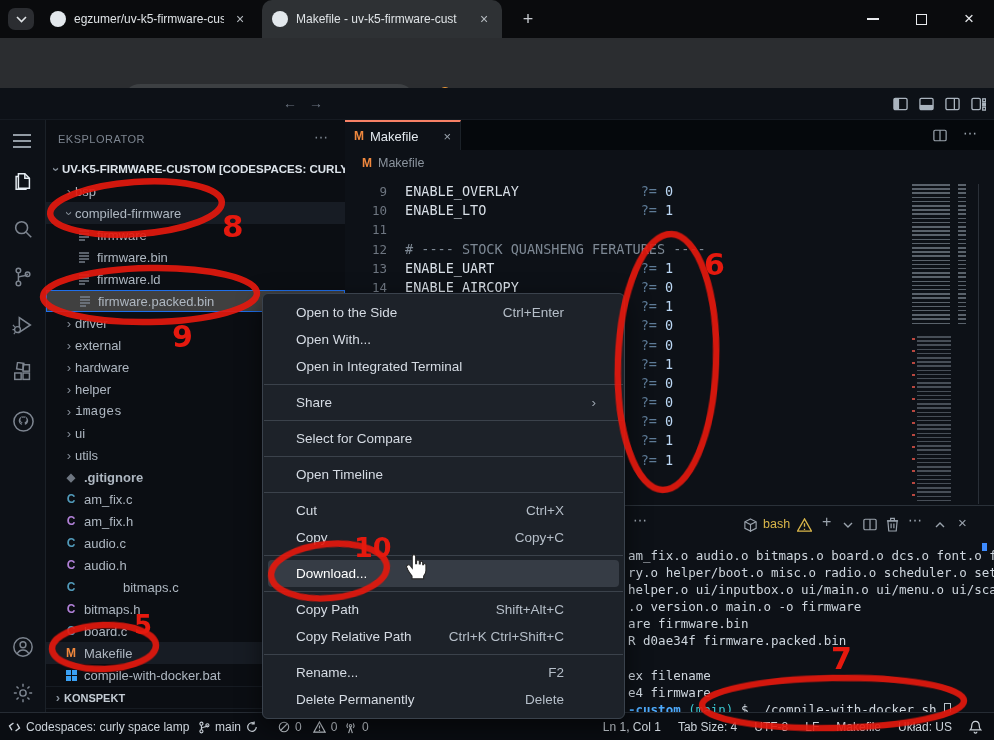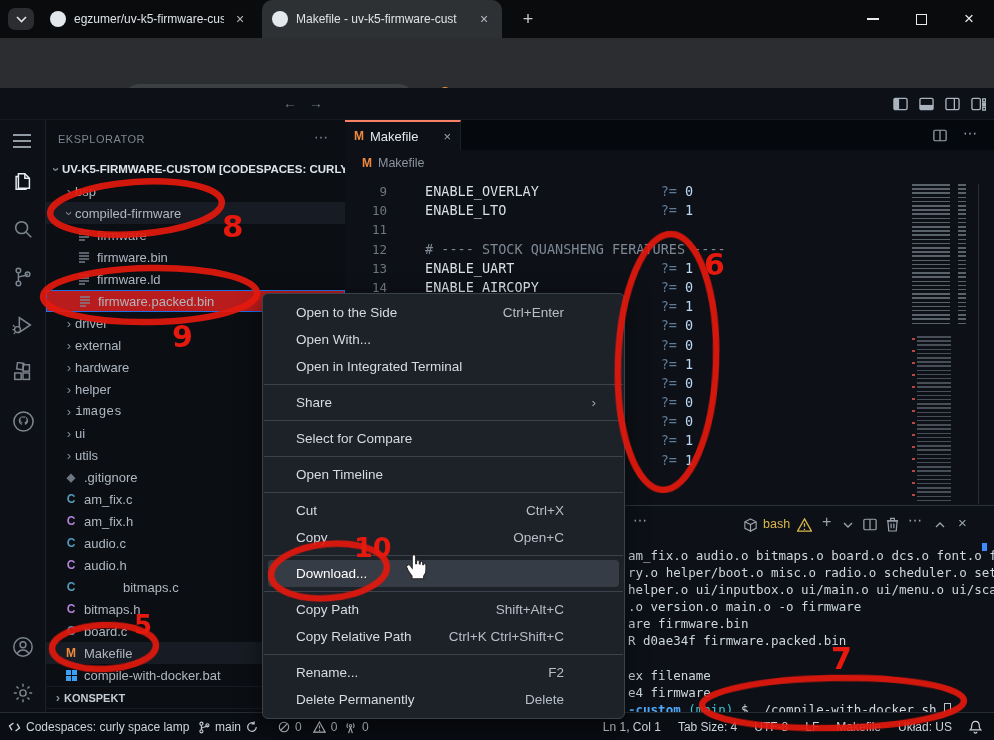--- a/index.html
+++ b/index.html
@@ -49,40 +49,40 @@
   .aico { position:absolute; left:12px; }
   .aico.active:before { content:""; position:absolute; left:-12px; top:-6px; width:2px; height:34px; background:#f78166; }
 
   
   #sidebar { position:absolute; left:46px; top:120px; width:299px; height:592px; background:#0b0e13; overflow:hidden; }
   #expl-title { position:absolute; left:12px; top:13px; font-size:11px; letter-spacing:.5px; color:#7d8590; }
   #tree { position:absolute; left:0; top:38px; width:299px; }
   .trow { height:22px; display:flex; align-items:center; font-size:13px; color:#aeb7c1; white-space:nowrap; }
   .trow.root { font-size:11.5px; font-weight:bold; color:#dce3ea; }
   .trow.hov { background:#171c24; }
-  .trow.sel { background:#b91c1c; border:1px solid #1f6feb; }
+  .trow.sel { background:#404040; border:1px solid #1f6feb; }
   .chev { color:#848d97; font-size:13px; width:12px; flex:none; text-align:center; }
   .chev.open { transform:rotate(90deg); }
   .ticon { width:16px; flex:none; display:flex; justify-content:center; margin-right:5px; font-weight:bold; }
   .sectionrow { height:22px; display:flex; align-items:center; font-size:11px; font-weight:bold; color:#c4ccd4;
                 border-top:1px solid #161b22; }
 
   
   #editor { position:absolute; left:345px; top:120px; width:649px; height:385px; background:#0d1117; }
   #tabstrip { position:absolute; left:0; top:0; width:649px; height:30px; background:#05080c; }
   #etab { position:absolute; left:0; top:0; height:30px; width:116px; background:#0d1117;
           border-top:2px solid #f78166; border-right:1px solid #1b2128; display:flex; align-items:center; padding:0 9px; gap:6px; }
   #etab .lbl { font-size:13px; color:#e2e8ee; }
   #breadcrumb { position:absolute; left:0; top:30px; width:649px; height:26px; display:flex; align-items:center;
                 padding-left:17px; gap:6px; color:#8b949e; font-size:12.5px; }
   .micon { color:#f0883e; font-weight:bold; font-size:12px; }
   #code { position:absolute; left:0; top:62px; width:649px; }
   .code-line { display:flex; height:19.2px; line-height:19.2px; font-family:"DejaVu Sans Mono",monospace; font-size:13.5px; }
   .ln { width:30px; margin-left:12px; text-align:right; color:#6e7681; font-size:12.5px; flex:none; }
-  .ctext { margin-left:38px; white-space:pre; }
+  .ctext { margin-left:18px; white-space:pre; }
   .cname { color:#d8dfe7; } .cop { color:#5e7b97; } .cval { color:#bcd8f5; } .ccmt { color:#7d8894; }
   #minimap { position:absolute; left:565px; top:64px; width:64px; height:320px; }
   .mm1 { position:absolute; left:2px; top:0; width:60px; height:142px;
     background:
       repeating-linear-gradient(180deg, rgba(165,178,190,.5) 0 1.5px, transparent 1.5px 4.2px) left top/38px 100% no-repeat,
       repeating-linear-gradient(180deg, rgba(165,178,190,.5) 0 1.5px, transparent 1.5px 4.2px) right 6px top/8px 100% no-repeat; }
   .mm2 { position:absolute; left:2px; top:152px; width:60px; height:168px;
     background:
       repeating-linear-gradient(180deg, rgba(150,162,175,.42) 0 1.5px, transparent 1.5px 4.2px) 5px 0/34px 100% no-repeat,
       repeating-linear-gradient(180deg, rgba(214,80,70,.85) 0 1.6px, transparent 1.6px 12px) 0 2px/3px 100% no-repeat; }
@@ -428,21 +428,21 @@
         <span style="overflow:hidden;">ui</span>
       </div>
       <div class="trow" style="padding-left: 17px;">
         <span class="chev ">›</span>
         <span style="overflow:hidden;">utils</span>
       </div>
       <div class="trow" style="padding-left: 17px;">
         <span class="ticon">
           <span style="color:#6e7681;font-size:11px;">◆</span>
         </span>
-        <span style="overflow:hidden;">.gitignore</span>
+        <span style="overflow:hidden;font-weight:bold;">.gitignore</span>
       </div>
       <div class="trow" style="padding-left: 17px;">
         <span class="ticon">
           <span style="color:#519aba;font-size:12px;">C</span>
         </span>
         <span style="overflow:hidden;">am_fix.c</span>
       </div>
       <div class="trow" style="padding-left: 17px;">
         <span class="ticon">
           <span style="color:#b180d7;font-size:12px;">C</span>
@@ -709,21 +709,21 @@
     <div class="mi">
       <span>Open Timeline</span>
     </div>
     <div class="msep"></div>
     <div class="mi">
       <span>Cut</span>
       <span class="sc">Ctrl+X</span>
     </div>
     <div class="mi">
       <span>Copy</span>
-      <span class="sc">Open+C</span>
+      <span class="sc">Copy+C</span>
     </div>
     <div class="msep"></div>
     <div class="mi hl">
       <span>Download...</span>
     </div>
     <div class="msep"></div>
     <div class="mi">
       <span>Copy Path</span>
       <span class="sc">Shift+Alt+C</span>
     </div>

